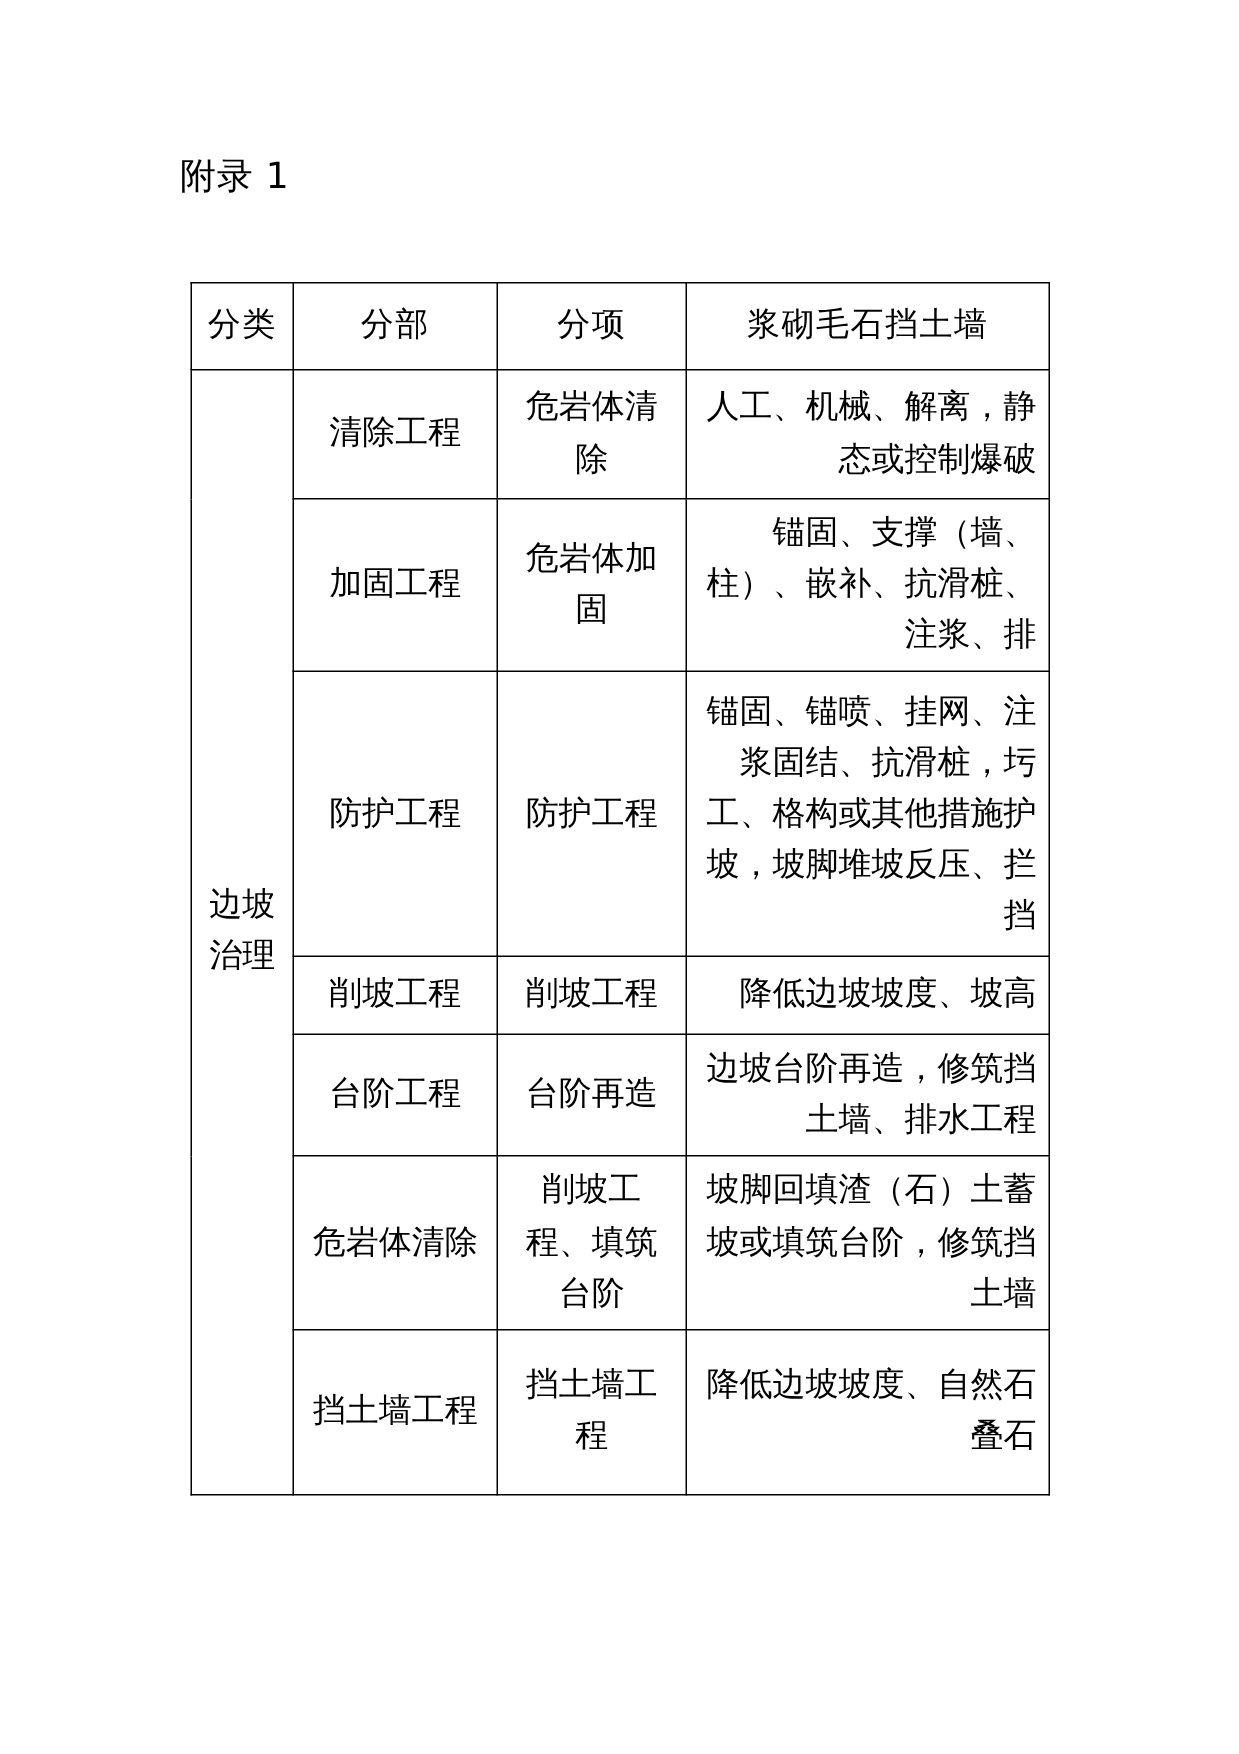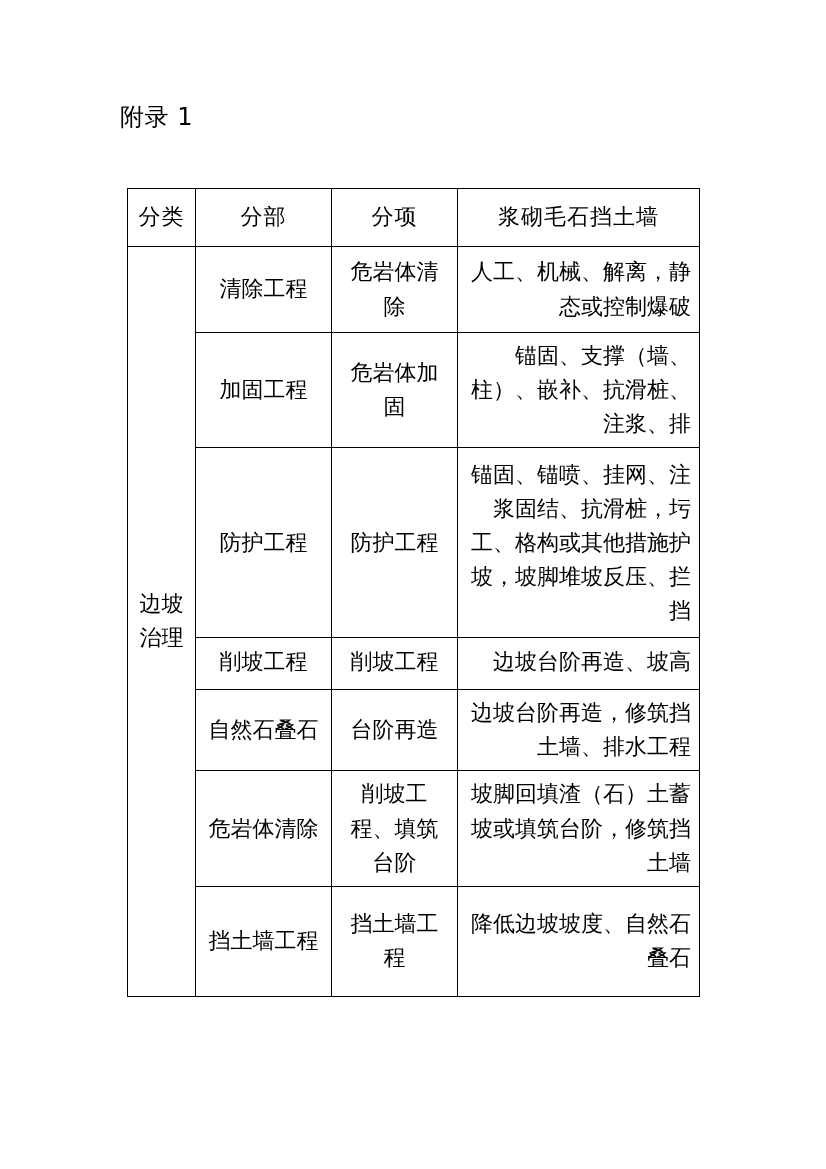--- a/index.html
+++ b/index.html
@@ -126,24 +126,24 @@
         <td class="left">锚固、支撑（墙、柱）、嵌补、抗滑桩、注浆、排</td>
       </tr>
       <tr class="r3">
         <td class="center">防护工程</td>
         <td class="center">防护工程</td>
         <td class="left">锚固、锚喷、挂网、注浆固结、抗滑桩，圬工、格构或其他措施护坡，坡脚堆坡反压、拦挡</td>
       </tr>
       <tr class="r4">
         <td class="center">削坡工程</td>
         <td class="center">削坡工程</td>
-        <td class="left">边坡台阶再造、坡高</td>
+        <td class="left">降低边坡坡度、坡高</td>
       </tr>
       <tr class="r5">
-        <td class="center">自然石叠石</td>
+        <td class="center">台阶工程</td>
         <td class="center">台阶再造</td>
         <td class="left">边坡台阶再造，修筑挡土墙、排水工程</td>
       </tr>
       <tr class="r6">
         <td class="center">危岩体清除</td>
         <td class="center">削坡工程、填筑台阶</td>
         <td class="left">坡脚回填渣（石）土蓄坡或填筑台阶，修筑挡土墙</td>
       </tr>
       <tr class="r7">
         <td class="center">挡土墙工程</td>

